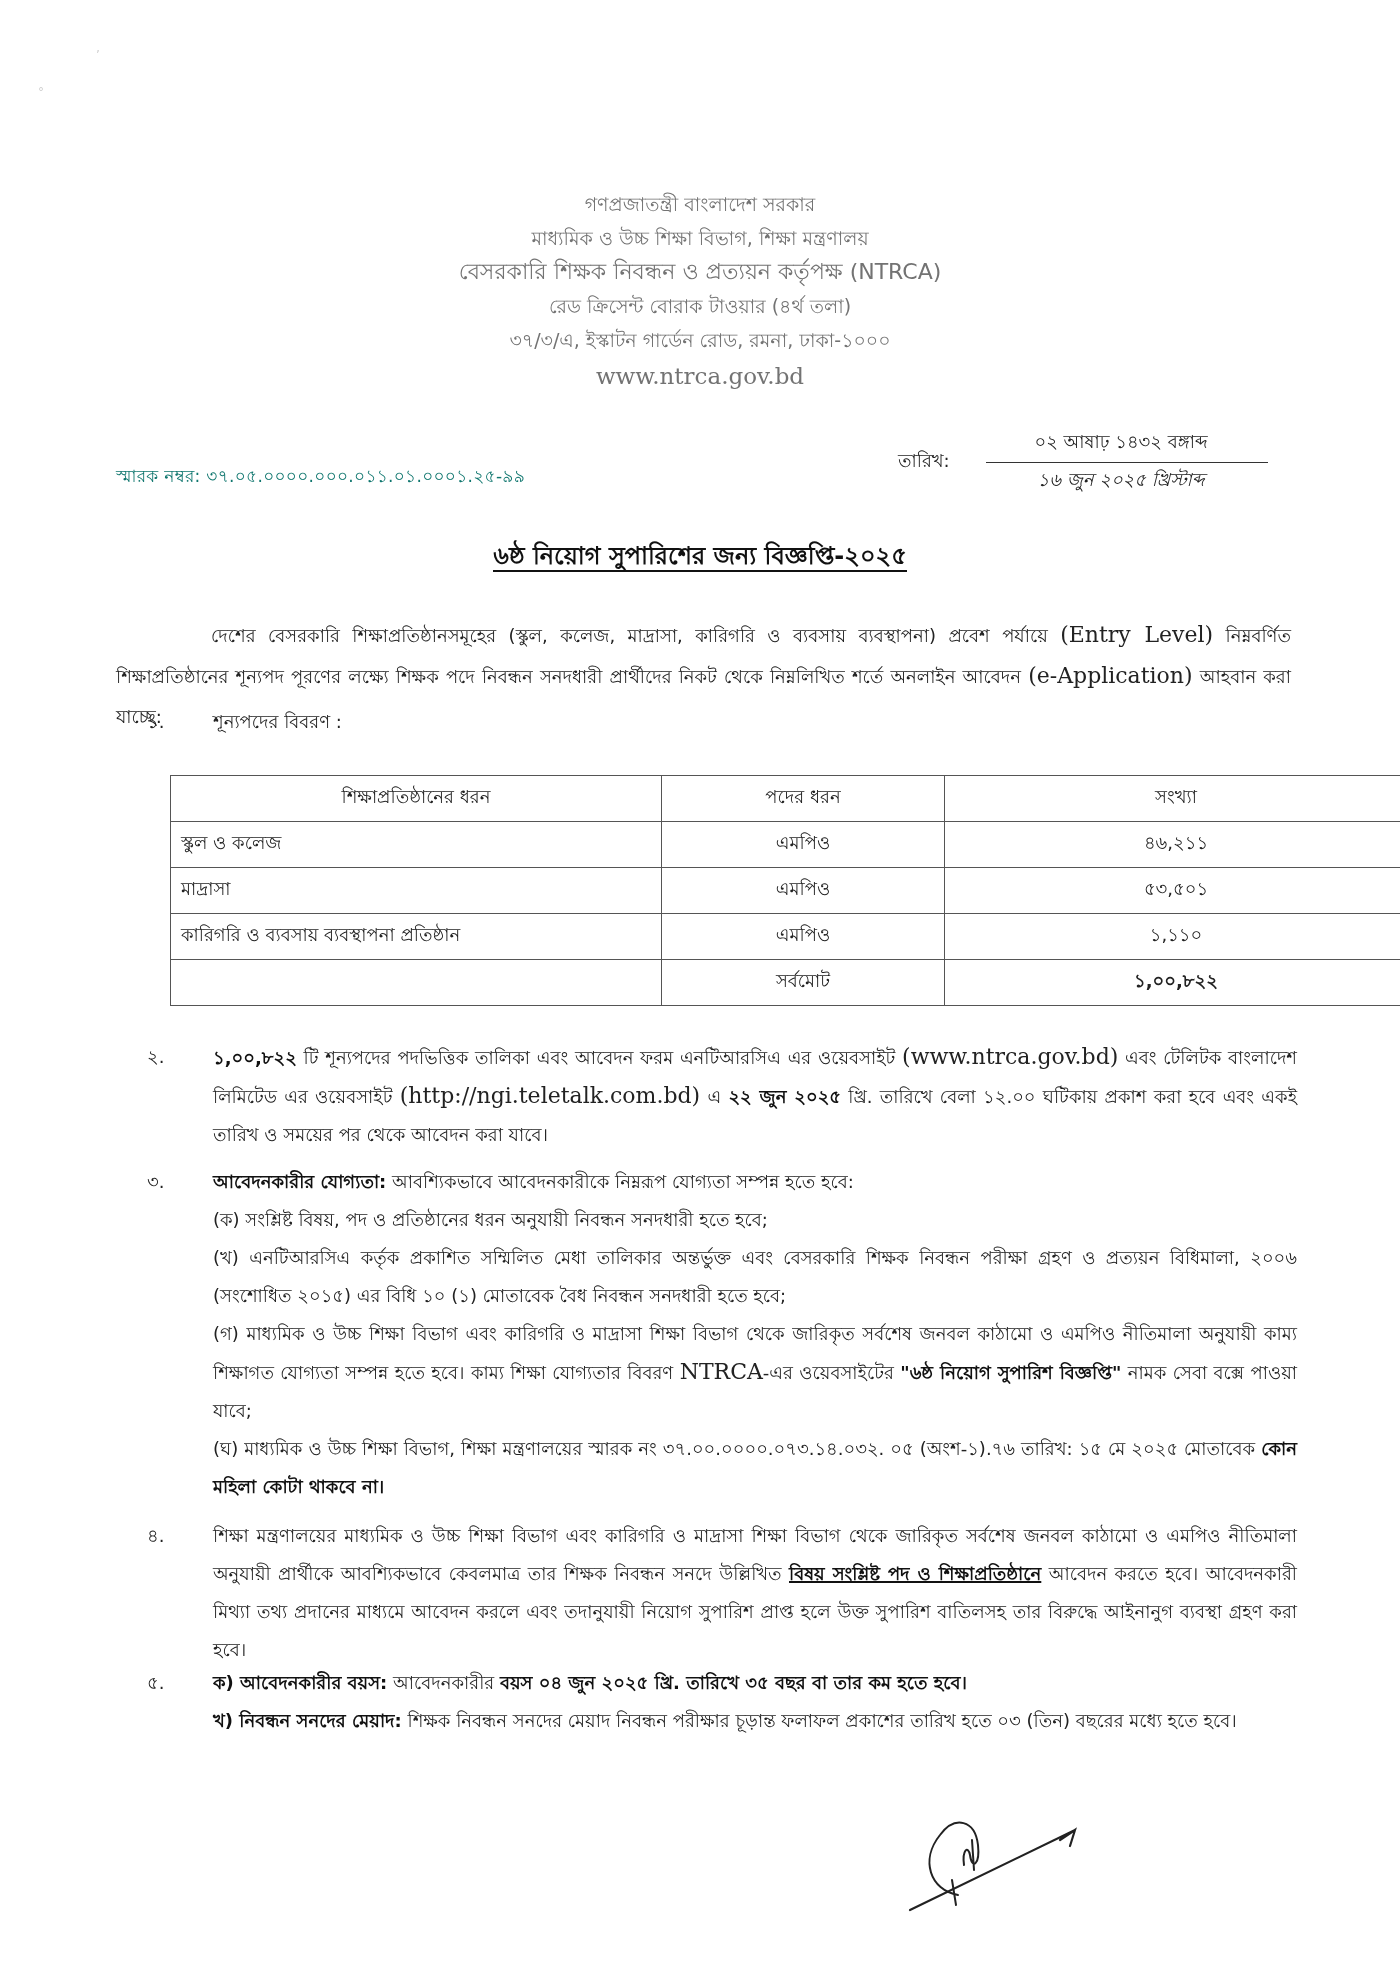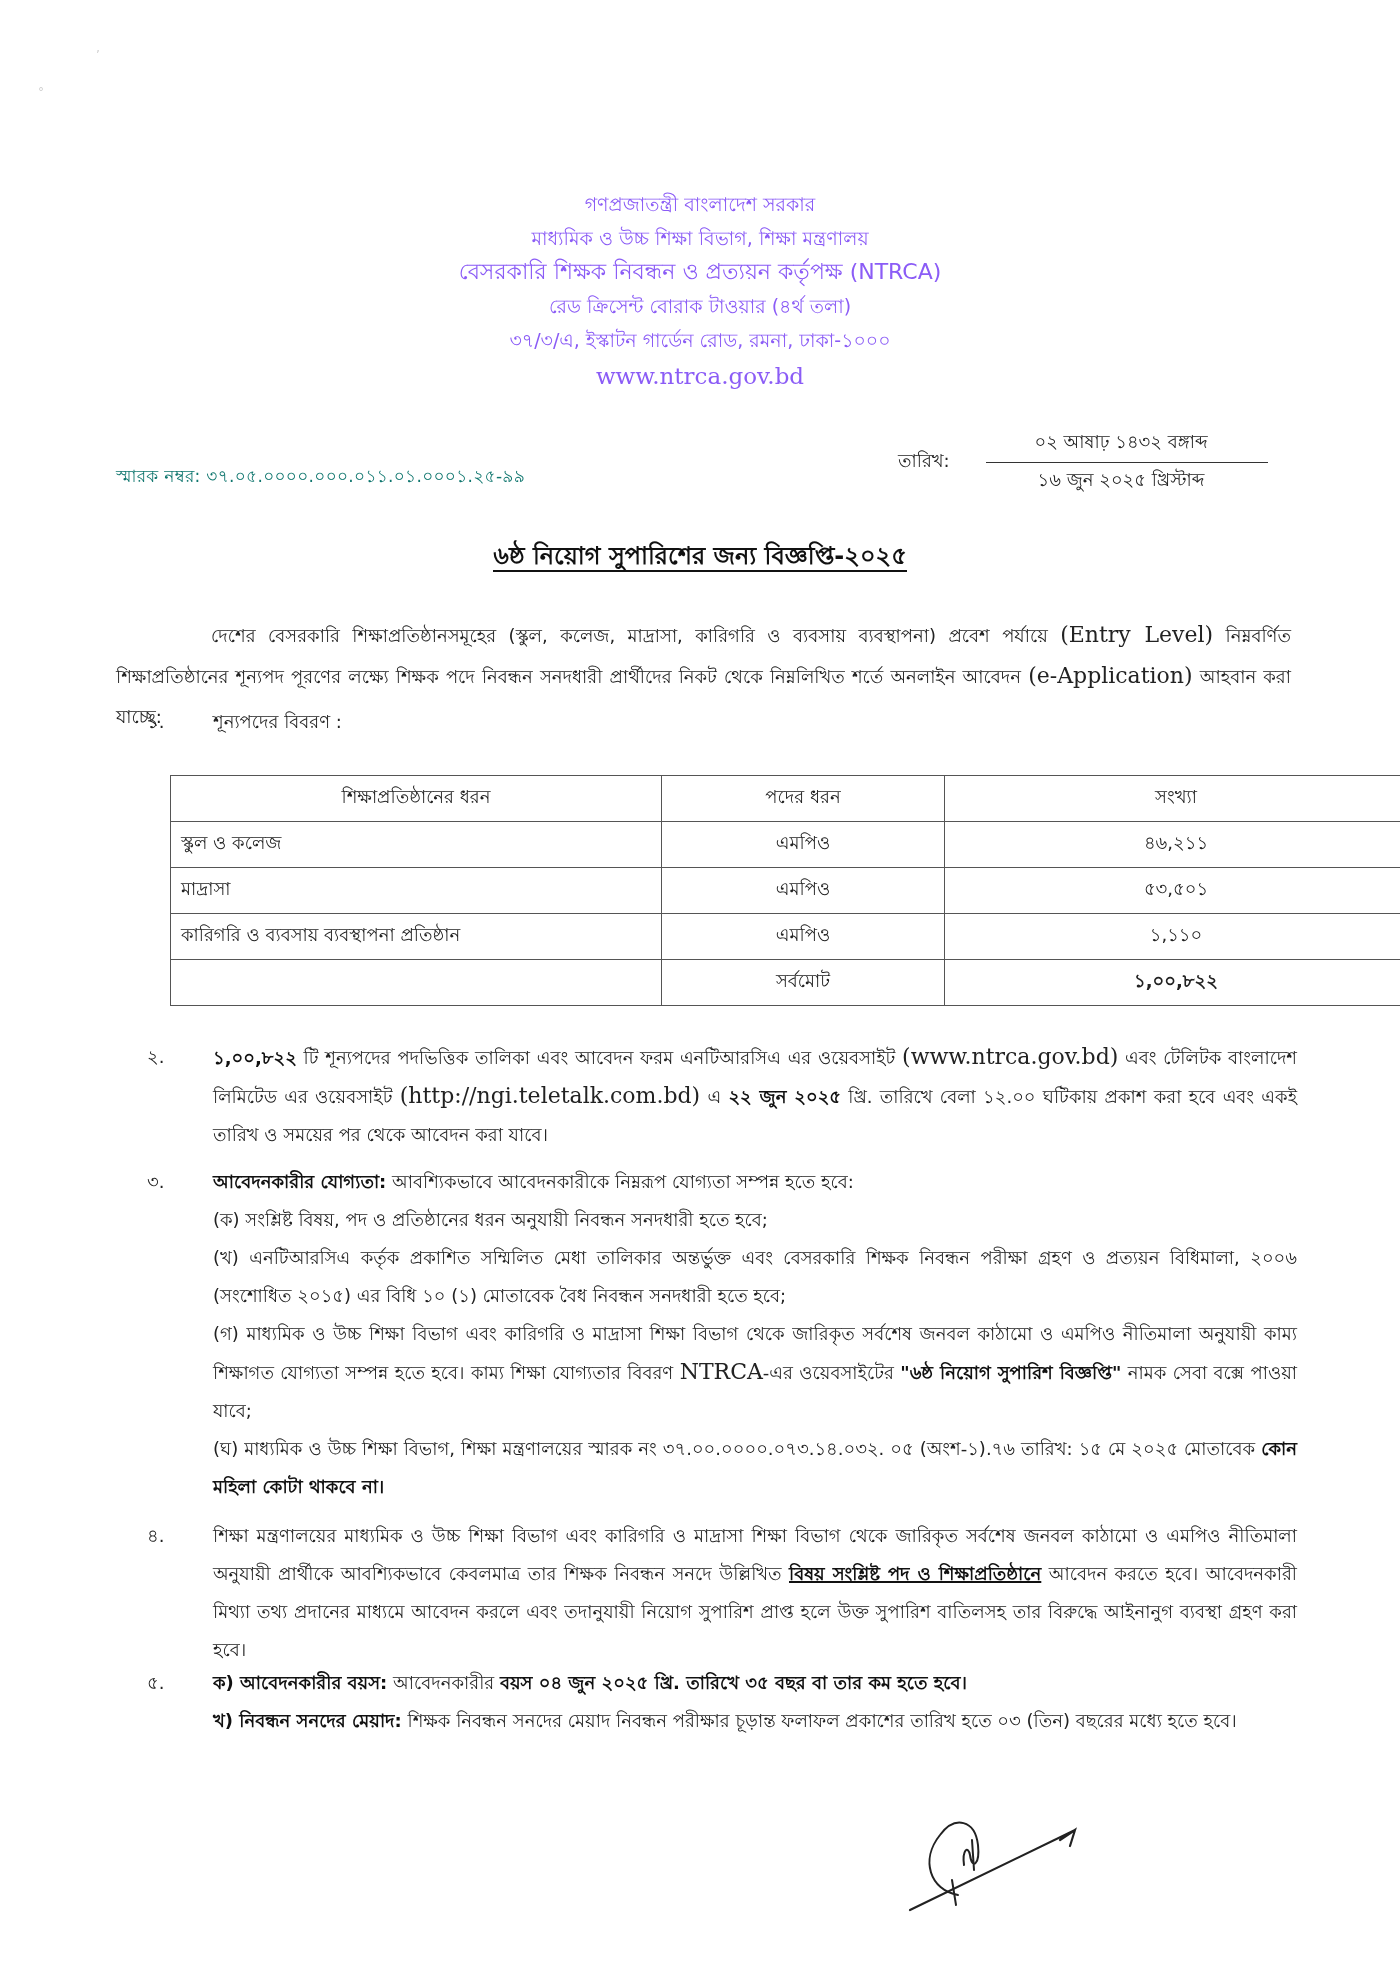--- a/index.html
+++ b/index.html
@@ -5,34 +5,34 @@
     html, body { margin: 0; padding: 0; background: #ffffff; }
     body {
       width: 1400px; height: 1978px; position: relative; overflow: hidden;
       font-family: "DejaVu Sans", sans-serif; color: #1a1a1a;
     }
     .page { position: absolute; left: 0; top: 0; width: 1400px; height: 1978px; }
     .speck { position: absolute; color: #cfcfcf; font-size: 12px; }
 
     .letterhead {
       position: absolute; left: 0; right: 0; top: 187px;
-      text-align: center; line-height: 34px; font-size: 19px; color: #8b5cf6;
+      text-align: center; line-height: 34px; font-size: 19px; color: #737373;
     }
     .letterhead .lh-line { display: block; }
     .letterhead .lh-org { font-size: 22px; }
     .letterhead .lh-web { font-family: "DejaVu Serif", serif; font-size: 23px; margin-top: 2px; }
 
     .memo { position: absolute; left: 116px; top: 443px; font-size: 17px; color: #0f766e; letter-spacing: 0.3px; margin-top: 20px; }
 
     .date-block { position: absolute; left: 898px; top: 428px; font-size: 18px; color: #222; }
     .date-label { position: absolute; left: 0; top: 19px; }
     .date-frac { position: absolute; left: 88px; top: 0; width: 270px; text-align: center; }
     .date-frac .d-top { display: block; padding-bottom: 3px; }
     .date-frac .d-rule { display: block; height: 1px; background: #333; width: 282px; }
-    .date-frac .d-bot { display: block; padding-top: 3px; }
+    .date-frac .d-bot { display: block; padding-top: 3px; font-style: italic; }
 
     .title {
       position: absolute; left: 0; right: 0; top: 537px; text-align: center;
       font-size: 24px; font-weight: bold; color: #111;
     }
     .title span { border-bottom: 2px solid #111; padding-bottom: 0; }
 
     .intro {
       position: absolute; left: 116px; width: 1175px; top: 615px;
       font-size: 18px; line-height: 40px; text-align: justify; color: #222;

